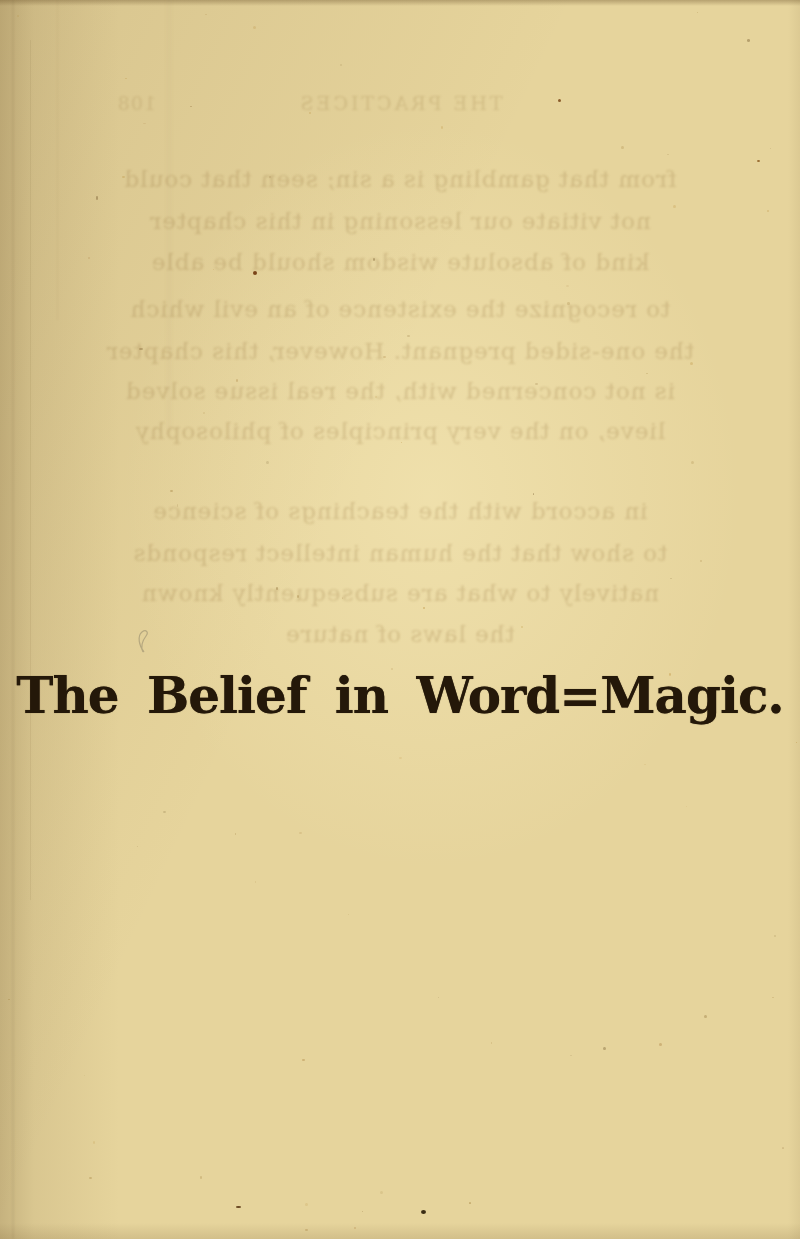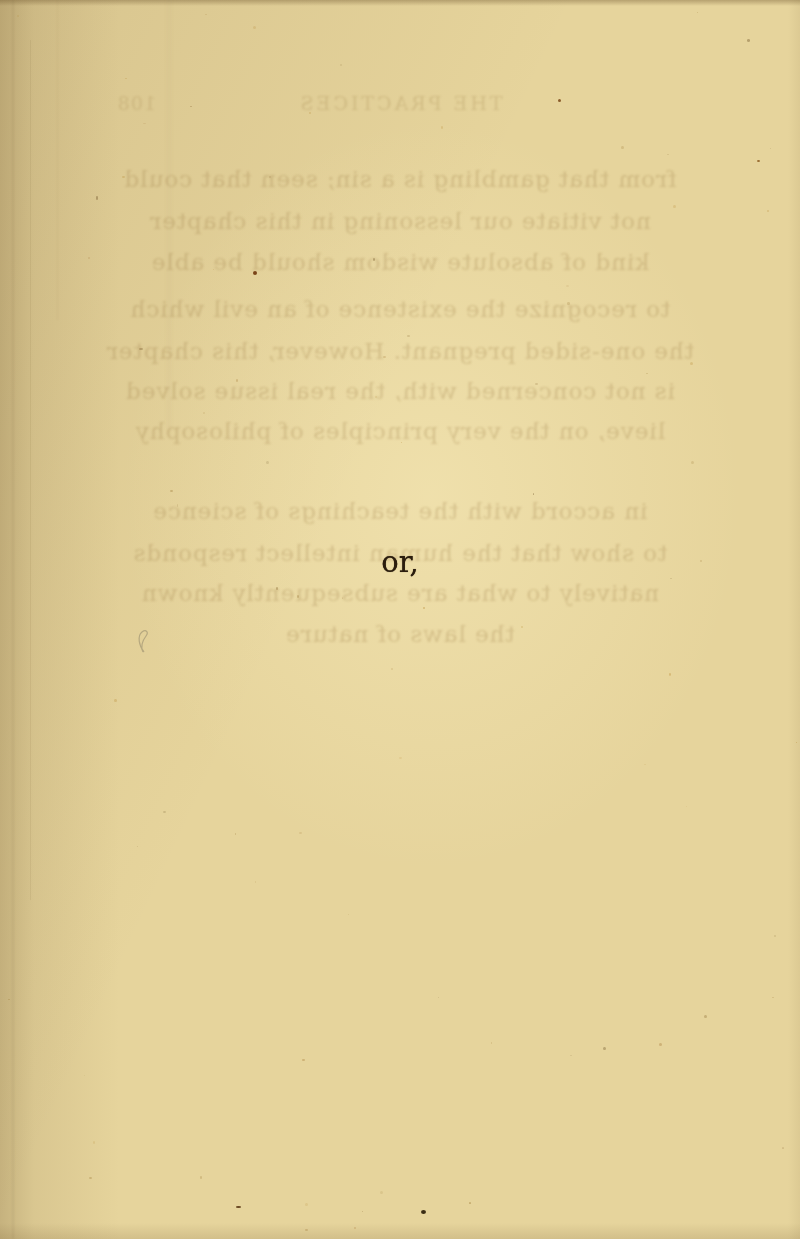--- a/index.html
+++ b/index.html
@@ -183,15 +183,15 @@
     <div class="ghost-line" style="top:498px">in accord with the teachings of science</div>
     <div class="ghost-line" style="top:540px">to show that the human intellect responds</div>
     <div class="ghost-line" style="top:580px">natively to what are subsequently known</div>
     <div class="ghost-line" style="top:621px">the laws of nature</div>
   </div>
 
   <svg class="pencil-mark" width="22" height="26" viewBox="0 0 22 26">
     <path d="M14 24 C9 18, 7 8, 12 4 C16 1, 19 4, 16 8 C13 12, 10 18, 13 24" fill="none" stroke="rgba(90,85,75,0.6)" stroke-width="1.2"></path>
   </svg>
 
-  <div class="t-line connector">or,</div>
+  <h2 class="t-line subtitle">The Belief in Word=Magic.</h2>
 
 </div>
 
 </body></html>

